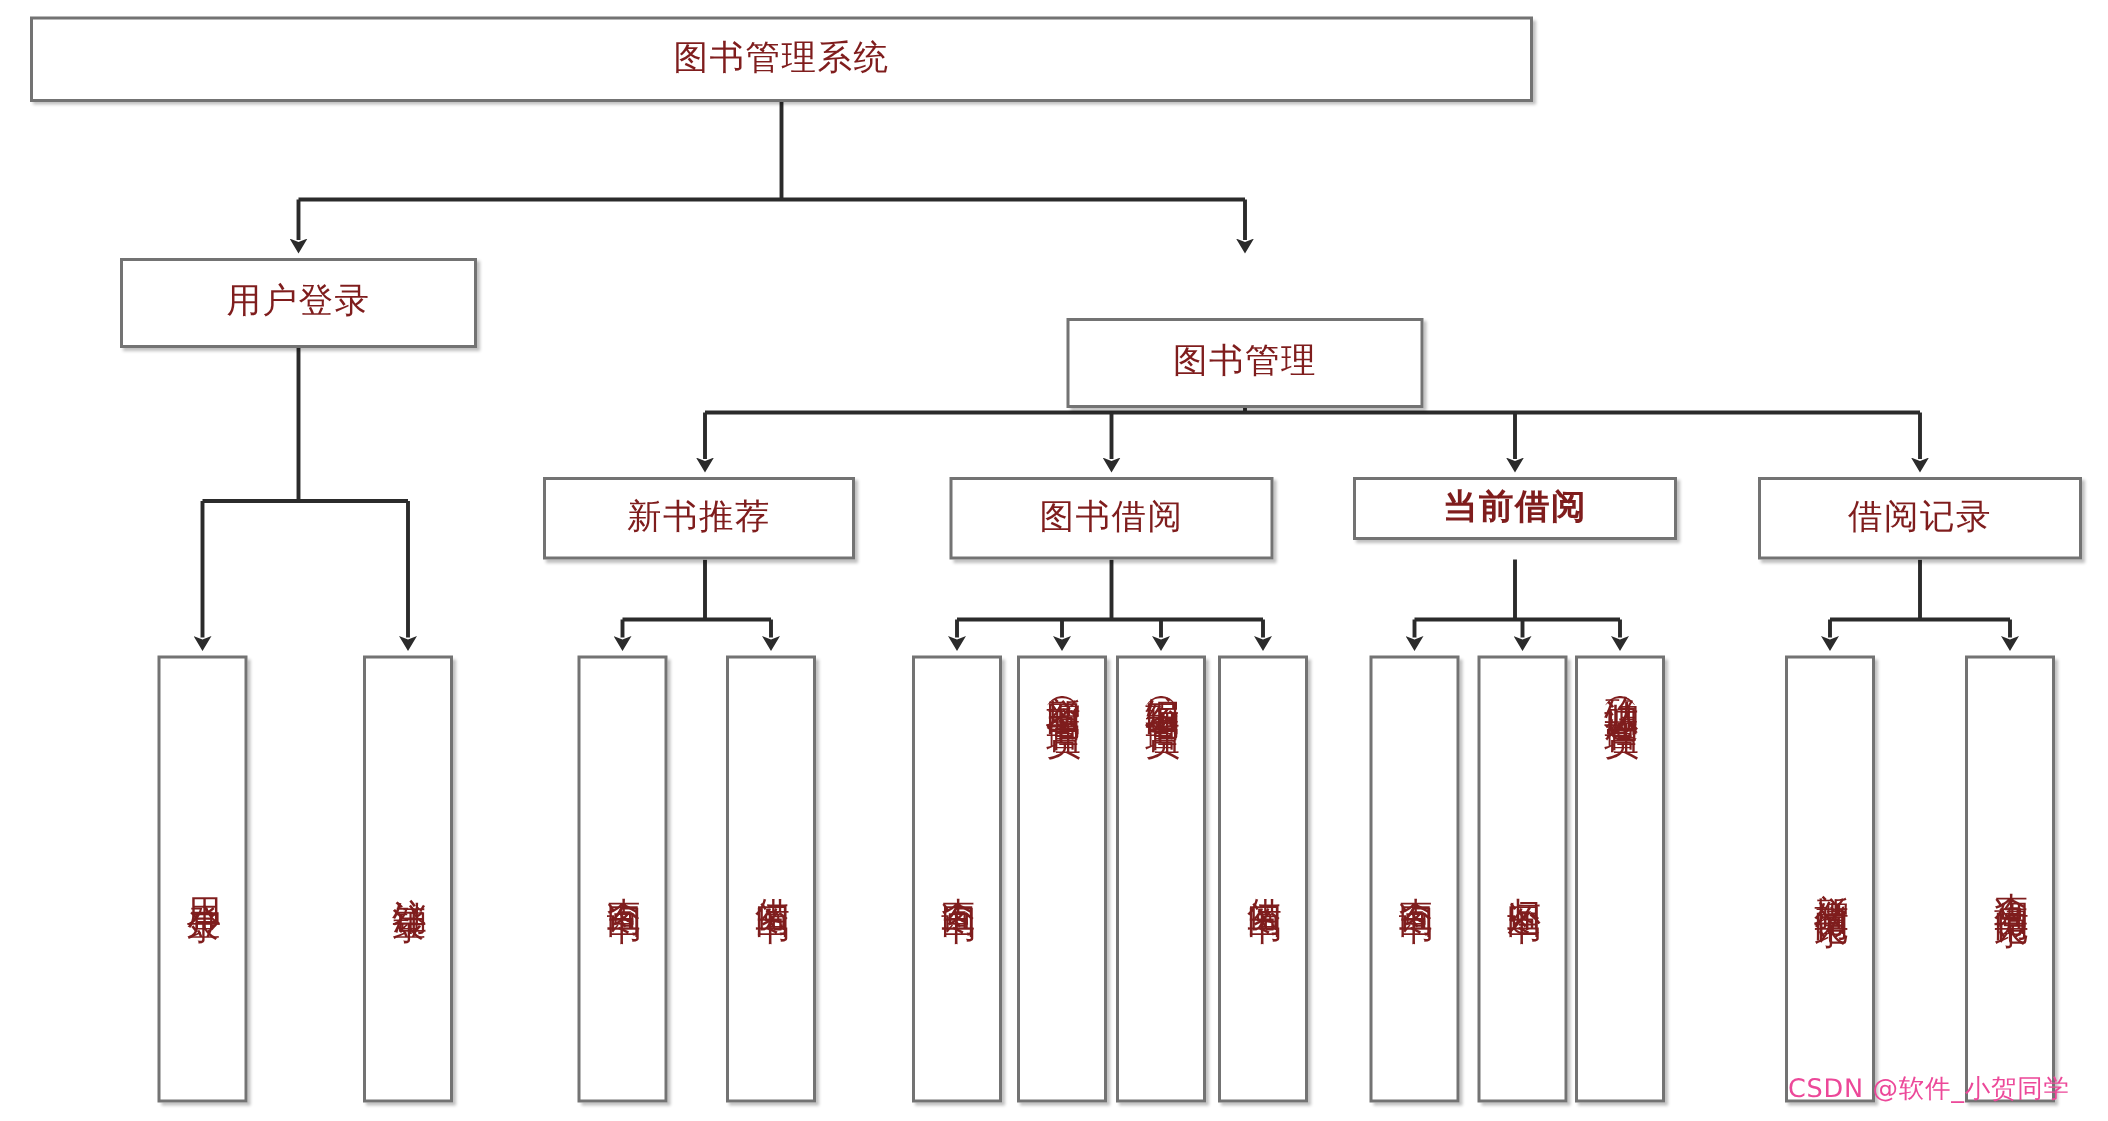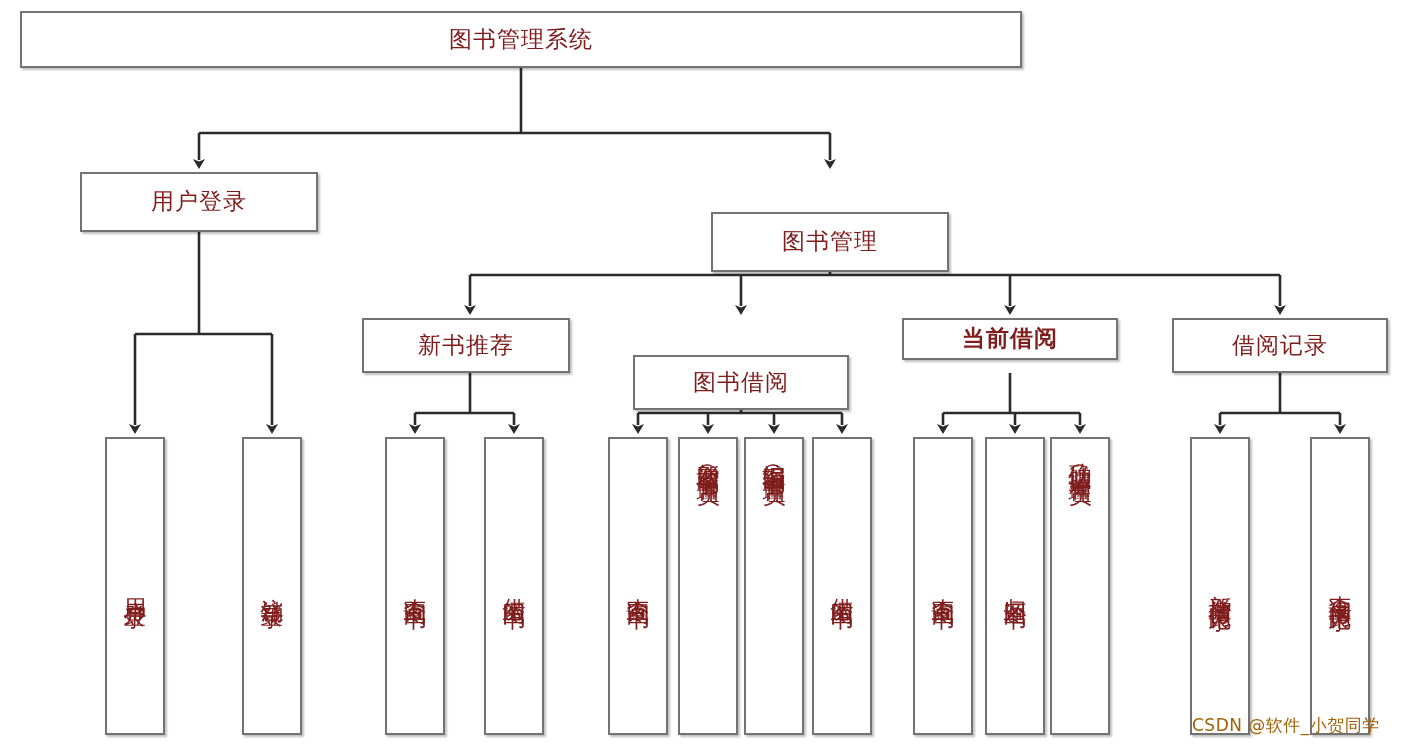--- a/index.html
+++ b/index.html
@@ -57,21 +57,21 @@
     line-height: 1;
     margin: 0 auto;
   }
   .node.vertical.centered {
     align-items: center;
     padding-top: 0;
   }
   .watermark {
     position: absolute;
     font-size: 17px;
-    color: #a16207;
+    color: #ec4899;
     white-space: nowrap;
     letter-spacing: 0.5px;
   }
 </style>
 </head>
 <body>
 
 <div id="canvas">
 
   <svg id="diagram-svg" viewBox="0 0 1405 747" xmlns="http://www.w3.org/2000/svg">
@@ -134,21 +134,21 @@
       </div>
       <div class="node horizontal" style="left: 80px; top: 172px; width: 238px; height: 60px;">
         <span class="node-label">用户登录</span>
       </div>
       <div class="node horizontal" style="left: 711px; top: 164px; width: 238px; height: 60px; margin-top: 48px;">
         <span class="node-label">图书管理</span>
       </div>
       <div class="node horizontal" style="left: 362px; top: 318px; width: 208px; height: 55px;">
         <span class="node-label">新书推荐</span>
       </div>
-      <div class="node horizontal" style="left: 633px; top: 318px; width: 216px; height: 55px; margin-top: 37px;">
+      <div class="node horizontal" style="left: 633px; top: 318px; width: 216px; height: 55px;">
         <span class="node-label">图书借阅</span>
       </div>
       <div class="node horizontal" style="left: 902px; top: 318px; width: 216px; height: 42px; font-weight: bold;">
         <span class="node-label">当前借阅</span>
       </div>
       <div class="node horizontal" style="left: 1172px; top: 318px; width: 216px; height: 55px; justify-content: center;">
         <span class="node-label">借阅记录</span>
       </div>
       <div class="node vertical centered" style="left: 105px; top: 437px; width: 60px; height: 298px;">
         <span class="node-label">用户登录</span>

